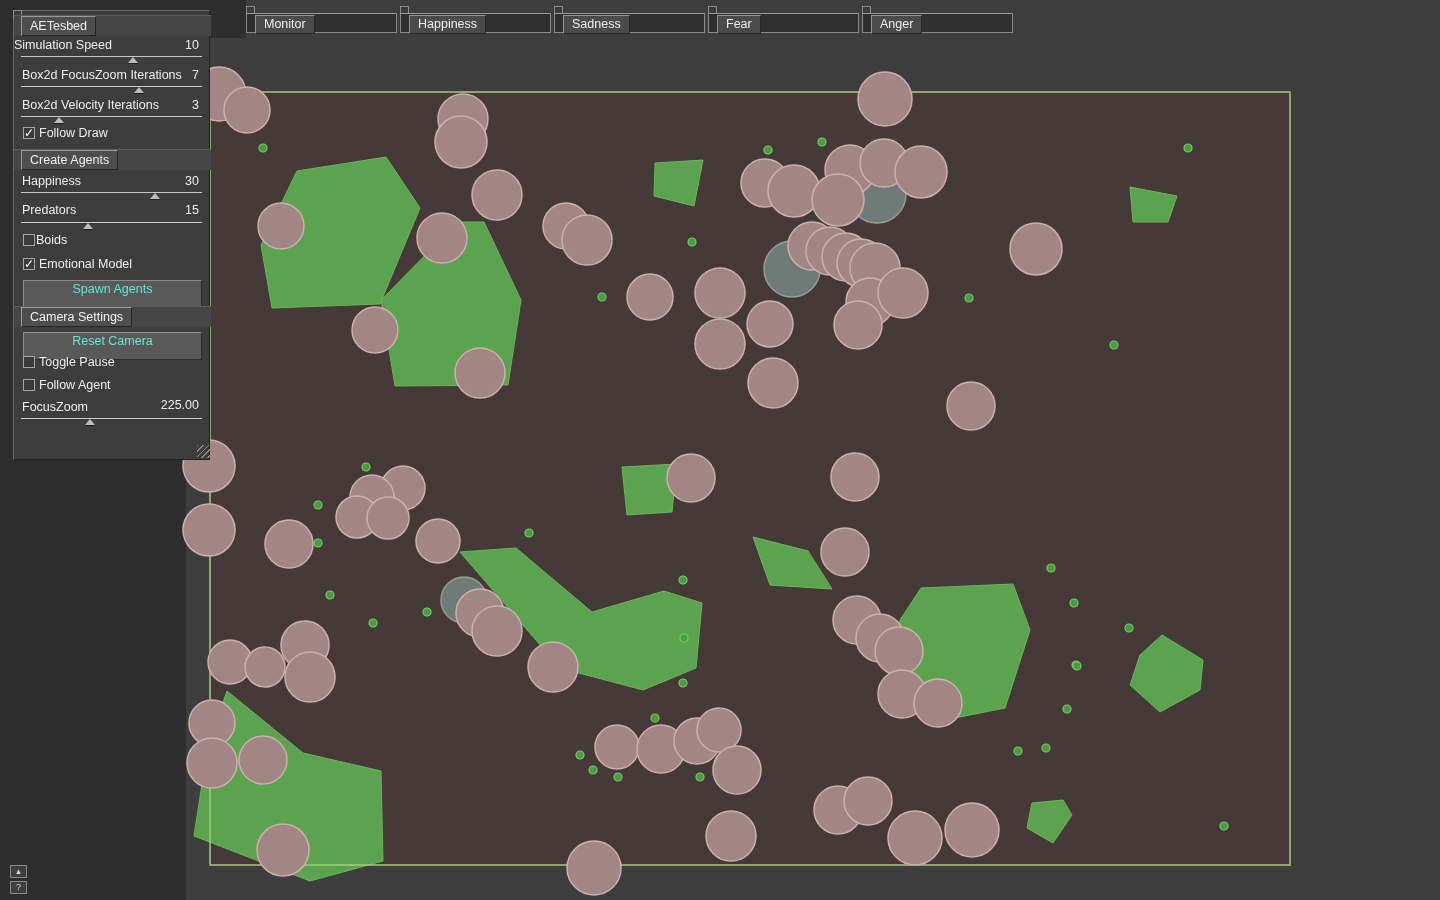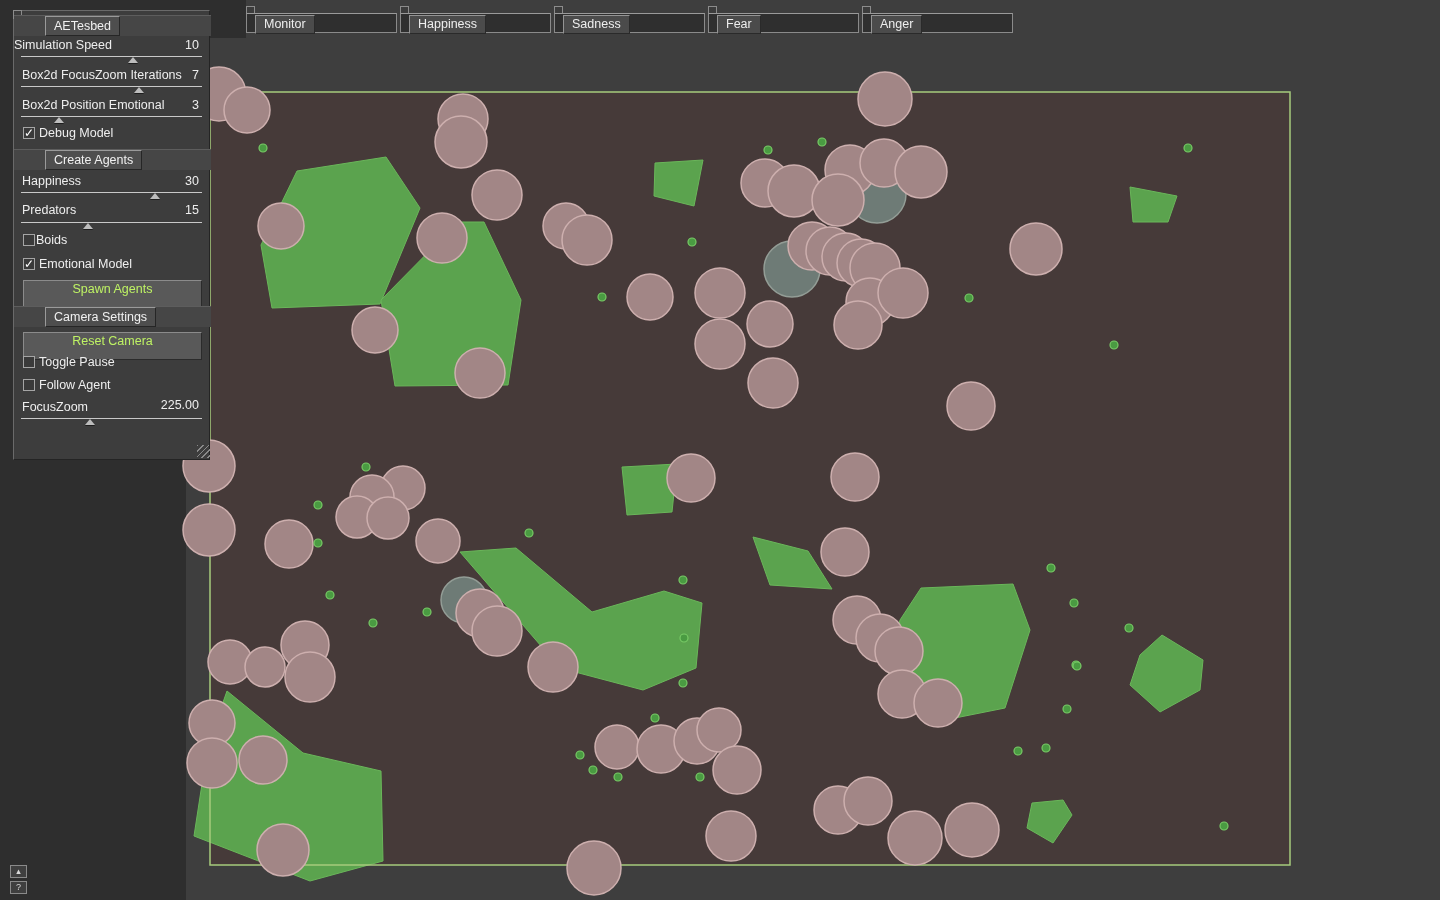--- a/index.html
+++ b/index.html
@@ -30,32 +30,32 @@
   #tweak-panel { left:13px; top:10px; width:197px; height:450px;
                  background:#3d3d3d; border:1px solid #6a6a6a;
                  border-right-color:#242424; border-bottom-color:#242424; }
   #panel-notch { left:-1px; top:-1px; width:9px; height:9px; background:#3c3c3c;
                  border:1px solid #8c8c8c; }
   .hdr-strip { left:0; width:197px; height:21px; background:#464646;
                border-top:1px solid #5d5d5d; }
   .hdr-tab { position:absolute; height:20px; background:#4e4e4e;
              border:1px solid #262626; border-top-color:#9a9a9a; border-left-color:#9a9a9a;
              color:#f0f0f0; font-size:12.5px; line-height:18px; padding:0 8px;
-             white-space:nowrap;margin-left:24px; }
+             white-space:nowrap; }
   .row-label { color:#eeeeee; font-size:12.5px; white-space:nowrap; }
   .row-value { color:#eeeeee; font-size:12.5px; right:10px; text-align:right; }
   .track { left:7px; width:181px; height:1px; background:#c9c9c9; }
   .marker { width:0; height:0; border-left:5px solid transparent;
             border-right:5px solid transparent; border-bottom:6px solid #bdbdbd;
             filter:drop-shadow(0 1px 0 #1e1e1e); }
   .checkbox { width:12px; height:12px; background:#3a3a3a; border:1px solid #a5a5a5;
               color:#ffffff; font-size:12px; line-height:11px; text-align:center; }
   .tw-button { left:9px; width:179px; height:28px; background:#595959;
                border:1px solid #2b2b2b; border-top-color:#8b8b8b; border-left-color:#8b8b8b;
-               color:#bef264; font-size:12.5px; line-height:16px; text-align:center; }
+               color:#5eead4; font-size:12.5px; line-height:16px; text-align:center; }
   #panel-grip { left:183px; top:434px; width:13px; height:13px;
      background:repeating-linear-gradient(135deg,#8a8a8a 0 1px,rgba(0,0,0,0) 1px 4px); }
 
   
   .mini-icon { left:10px; width:17px; height:13px; background:#3f3f3f;
                border:1px solid #8a8a8a; color:#d8d8d8; font-size:9px;
                line-height:11px; text-align:center; }
 </style>
 </head>
 <body>
@@ -219,27 +219,27 @@
   <span class="abs row-label" style="left:0; top:27px">Simulation Speed</span>
   <span class="abs row-value" style="top:27px">10</span>
   <span class="abs track" style="top:45px"></span>
   <span class="abs marker" style="top: 46px; left: 114.22px;"></span>
 
   <span class="abs row-label" style="left:8px; top:57px">Box2d FocusZoom Iterations</span>
   <span class="abs row-value" style="top:57px">7</span>
   <span class="abs track" style="top:75px"></span>
   <span class="abs marker" style="top: 76px; left: 119.65px;"></span>
 
-  <span class="abs row-label" style="left:8px; top:87px">Box2d Position Emotional</span>
+  <span class="abs row-label" style="left:8px; top:87px">Box2d Velocity Iterations</span>
   <span class="abs row-value" style="top:87px">3</span>
   <span class="abs track" style="top:105px"></span>
   <span class="abs marker" style="top: 106px; left: 40.01px;"></span>
 
   <span class="abs checkbox" style="left:9px; top:116px">✓</span>
-  <span class="abs row-label" style="left:25px; top:115px">Debug Model</span>
+  <span class="abs row-label" style="left:25px; top:115px">Follow Draw</span>
 
   <div class="abs hdr-strip" style="top:138px"></div>
   <span class="hdr-tab" style="left:7px; top:139px">Create Agents</span>
 
   <span class="abs row-label" style="left:8px; top:163px">Happiness</span>
   <span class="abs row-value" style="top:163px">30</span>
   <span class="abs track" style="top:181px"></span>
   <span class="abs marker" style="top: 182px; left: 135.94px;"></span>
 
   <span class="abs row-label" style="left:8px; top:192px">Predators</span>

